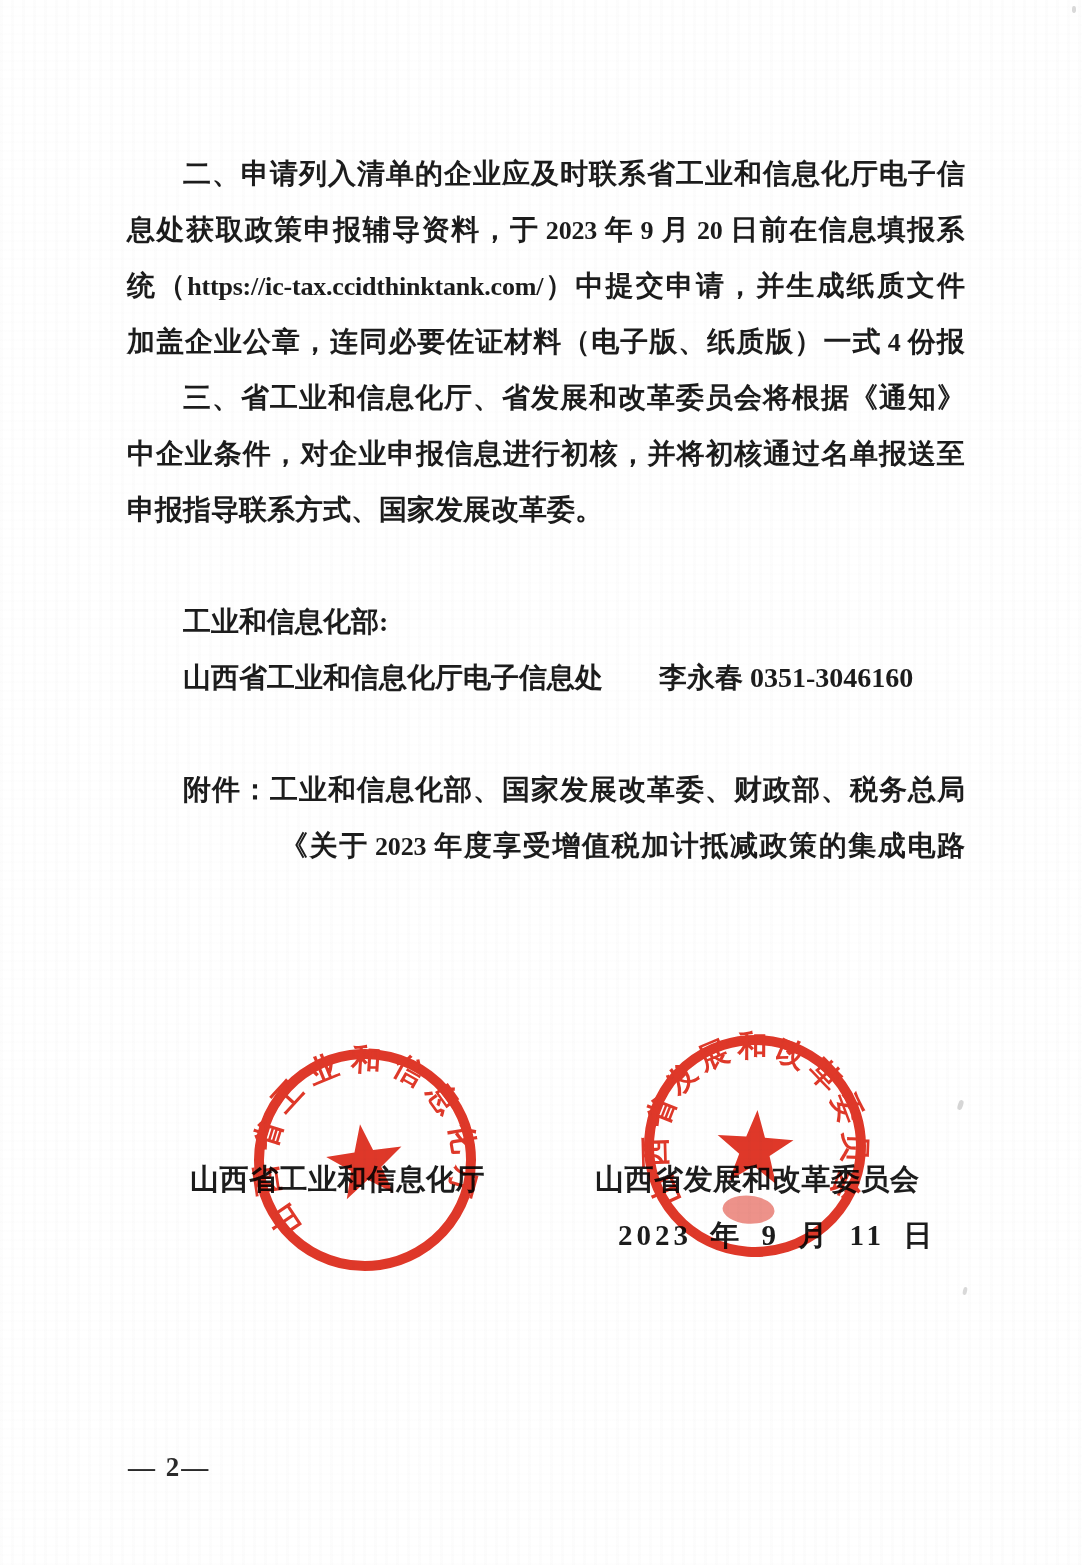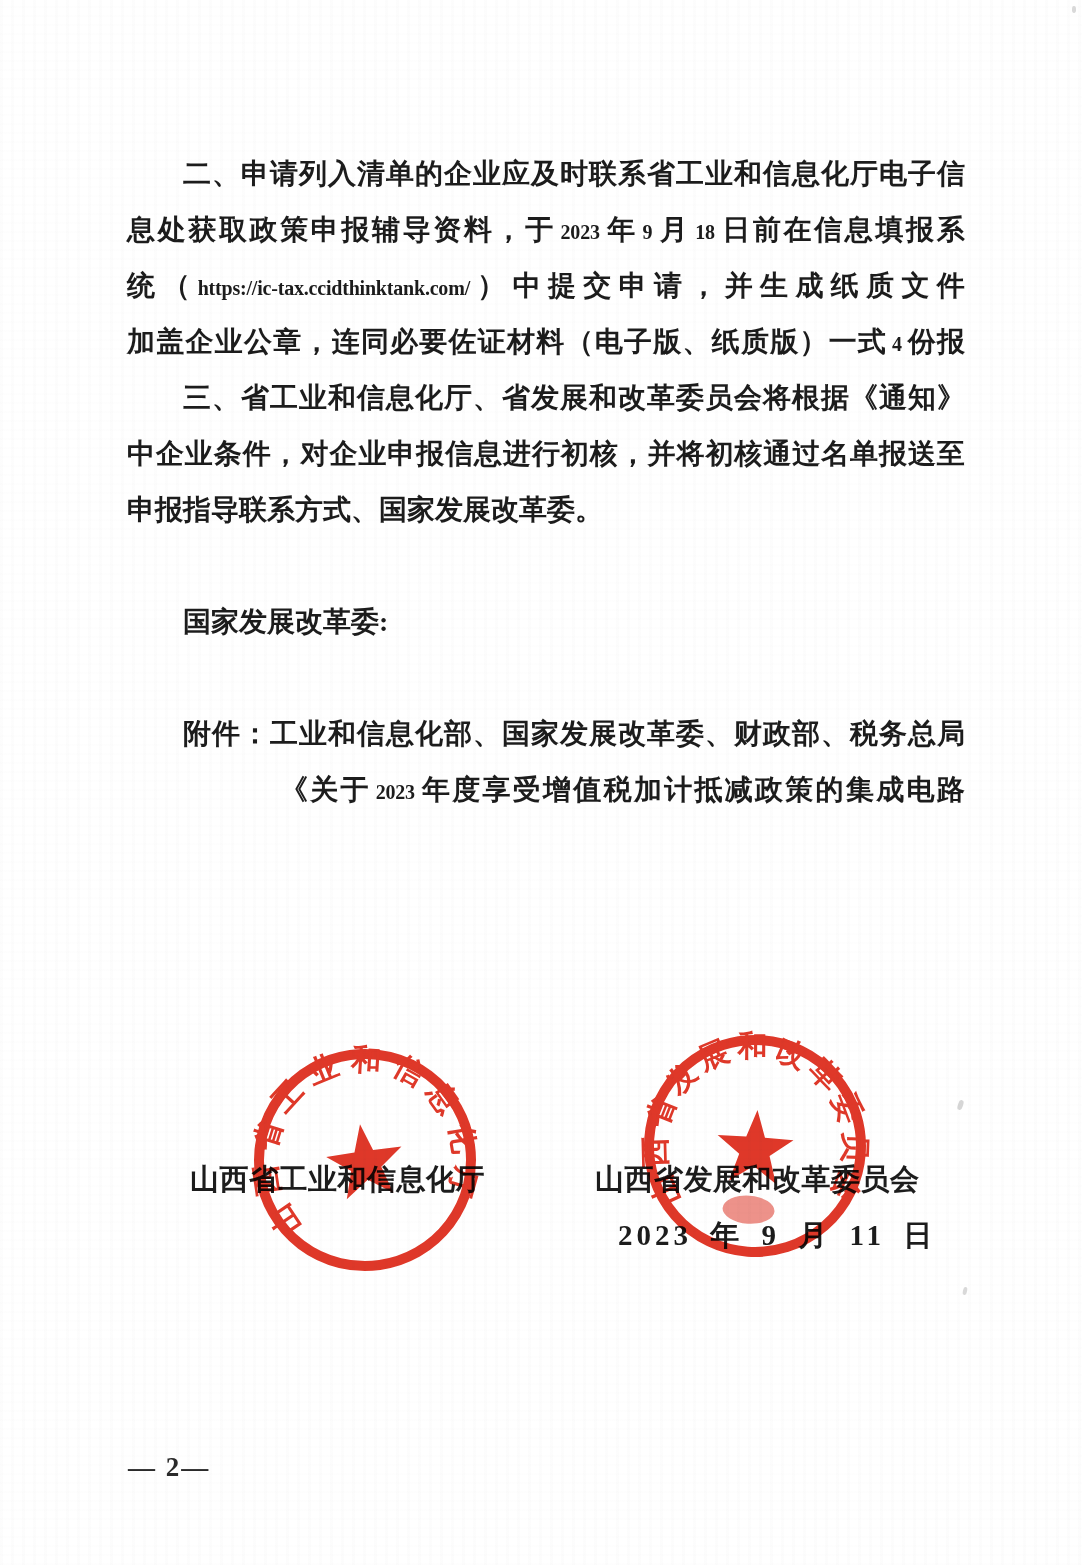--- a/index.html
+++ b/index.html
@@ -21,21 +21,21 @@
     position:absolute;left:127px;top:146px;width:838px;
     z-index:1;
   }
   .line{
     height:56px;line-height:56px;font-size:28px;
     white-space:nowrap;
   }
   
   .j{display:flex;justify-content:space-between;align-items:baseline;}
   .j span{line-height:56px;}
-  .j .lat{white-space:pre;font-size:20px;letter-spacing:-0.2px;}
+  .j .lat{white-space:pre;font-size:26px;letter-spacing:-0.2px;}
   .ind{padding-left:56px;}       
   .ind2{padding-left:153px;}     
   .ind3{padding-left:148px;}     
   .blank{height:56px;}
   
   .sig{position:absolute;z-index:1;font-size:29px;line-height:34px;white-space:nowrap;}
   .sig-left{left:190px;top:1162px;letter-spacing:0.5px;}
   .sig-right{left:595px;top:1162px;letter-spacing:0.5px;}
   .sig-date{left:618px;top:1218px;letter-spacing:4px;word-spacing:7px;}
   
@@ -110,21 +110,21 @@
         <span>辅</span>
         <span>导</span>
         <span>资</span>
         <span>料</span>
         <span>，</span>
         <span>于</span>
         <span class="lat"> 2023 </span>
         <span>年</span>
         <span class="lat"> 9 </span>
         <span>月</span>
-        <span class="lat"> 18 </span>
+        <span class="lat"> 20 </span>
         <span>日</span>
         <span>前</span>
         <span>在</span>
         <span>信</span>
         <span>息</span>
         <span>填</span>
         <span>报</span>
         <span>系</span>
       </div>
     <div class="line j">
@@ -233,21 +233,22 @@
         <span>过</span>
         <span>名</span>
         <span>单</span>
         <span>报</span>
         <span>送</span>
         <span>至</span>
       </div>
     <div class="line">申报指导联系方式、国家发展改革委。</div>
 
     <div class="line blank"></div>
-    <div class="line ind">国家发展改革委:</div>
+    <div class="line ind">工业和信息化部:</div>
+    <div class="line ind">山西省工业和信息化厅电子信息处　　李永春 0351-3046160</div>
 
     <div class="line blank"></div>
     <div class="line j ind">
         <span>附</span>
         <span>件</span>
         <span>：</span>
         <span>工</span>
         <span>业</span>
         <span>和</span>
         <span>信</span>

